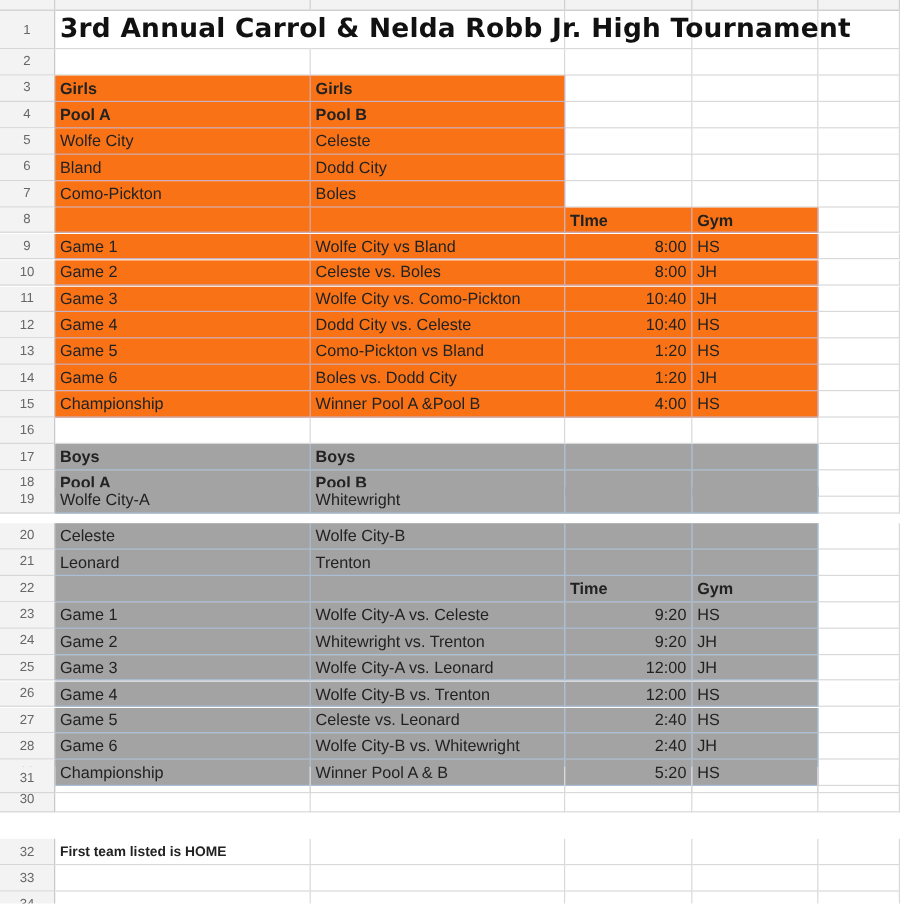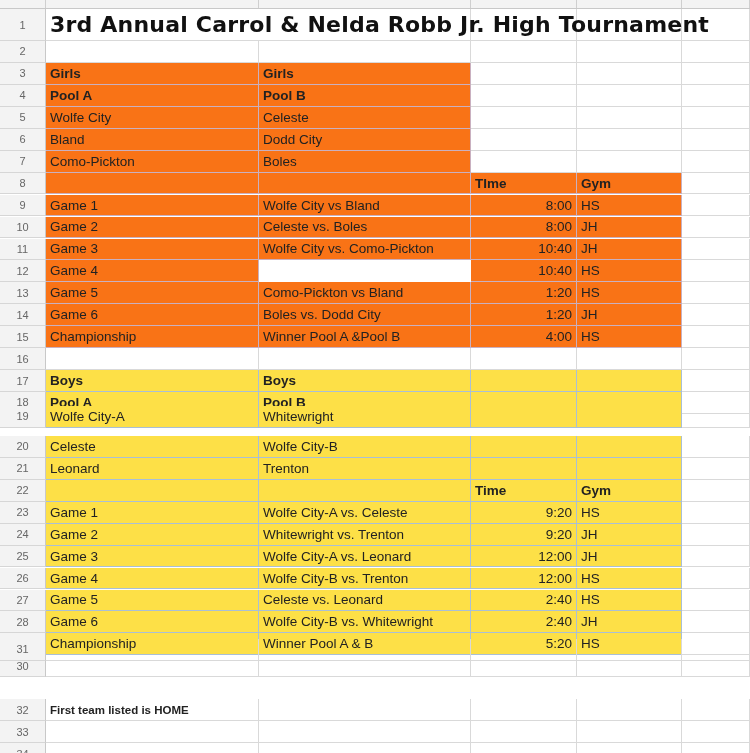--- a/index.html
+++ b/index.html
@@ -4,21 +4,21 @@
 <style>
   html, body { margin:0; padding:0; }
   body { width:750px; height:753px; overflow:hidden; background:#fff; font-family:"Liberation Sans", sans-serif; color:#222; position:relative; }
   .sheet { position:absolute; left:0; top:0; width:750px; height:753px; }
   .colhead { position:absolute; top:0; left:0; width:750px; height:8px; background:#f3f3f3; border-bottom:1px solid #c8c8c8; }
   .colhead .ch { position:absolute; top:0; height:8px; border-right:1px solid #cfcfcf; box-sizing:border-box; }
   .row { position:absolute; left:0; width:750px; }
   .rh { position:absolute; left:0; top:0; width:46px; height:100%; background:#f3f3f3; color:#666; font-size:11px; text-align:center; box-sizing:border-box; border-right:1px solid #c8c8c8; border-bottom:1px solid #d6d6d6; display:flex; align-items:center; justify-content:center; }
   .cell { position:absolute; top:0; height:100%; box-sizing:border-box; border-right:1px solid #d9d9d9; border-bottom:1px solid #d9d9d9; font-size:13.5px; padding:0 4px; display:flex; align-items:center; white-space:nowrap; overflow:visible; }
   .cell.pink { background:#f97316; border-right-color:#c9b0c0; border-bottom-color:#c9b0c0; }
-  .cell.blue { background:#fde047; border-right-color:#a9bfd6; border-bottom-color:#a9bfd6; }
+  .cell.blue { background:#a3a3a3; border-right-color:#a9bfd6; border-bottom-color:#a9bfd6; }
   .cell.bold { font-weight:bold; }
   .cell.right { justify-content:flex-end; }
   .title { font-family:"DejaVu Sans", sans-serif; font-weight:bold; font-size:22px; letter-spacing:0.2px; color:#111; }
   .note { font-size:11.5px; font-weight:bold; }
   .cA { left:46px; width:213px; }
   .cB { left:259px; width:212px; }
   .cC { left:471px; width:106px; }
   .cD { left:577px; width:105px; }
   .cE { left:682px; width:68px; }
 </style>
@@ -119,20 +119,21 @@
         <div class="rh">11</div>
         <div class="cell cA pink">Game 3</div>
         <div class="cell cB pink">Wolfe City vs. Como-Pickton</div>
         <div class="cell cC pink right">10:40</div>
         <div class="cell cD pink">JH</div>
         <div class="cell cE "></div>
       </div>
       <div class="row" style="top:260.4px;height:21.9px;">
         <div class="rh">12</div>
         <div class="cell cA pink">Game 4</div>
+        <div class="cell cB pink">Dodd City vs. Celeste</div>
         <div class="cell cC pink right">10:40</div>
         <div class="cell cD pink">HS</div>
         <div class="cell cE "></div>
       </div>
       <div class="row" style="top:282.3px;height:21.9px;">
         <div class="rh">13</div>
         <div class="cell cA pink">Game 5</div>
         <div class="cell cB pink">Como-Pickton vs Bland</div>
         <div class="cell cC pink right">1:20</div>
         <div class="cell cD pink">HS</div>

